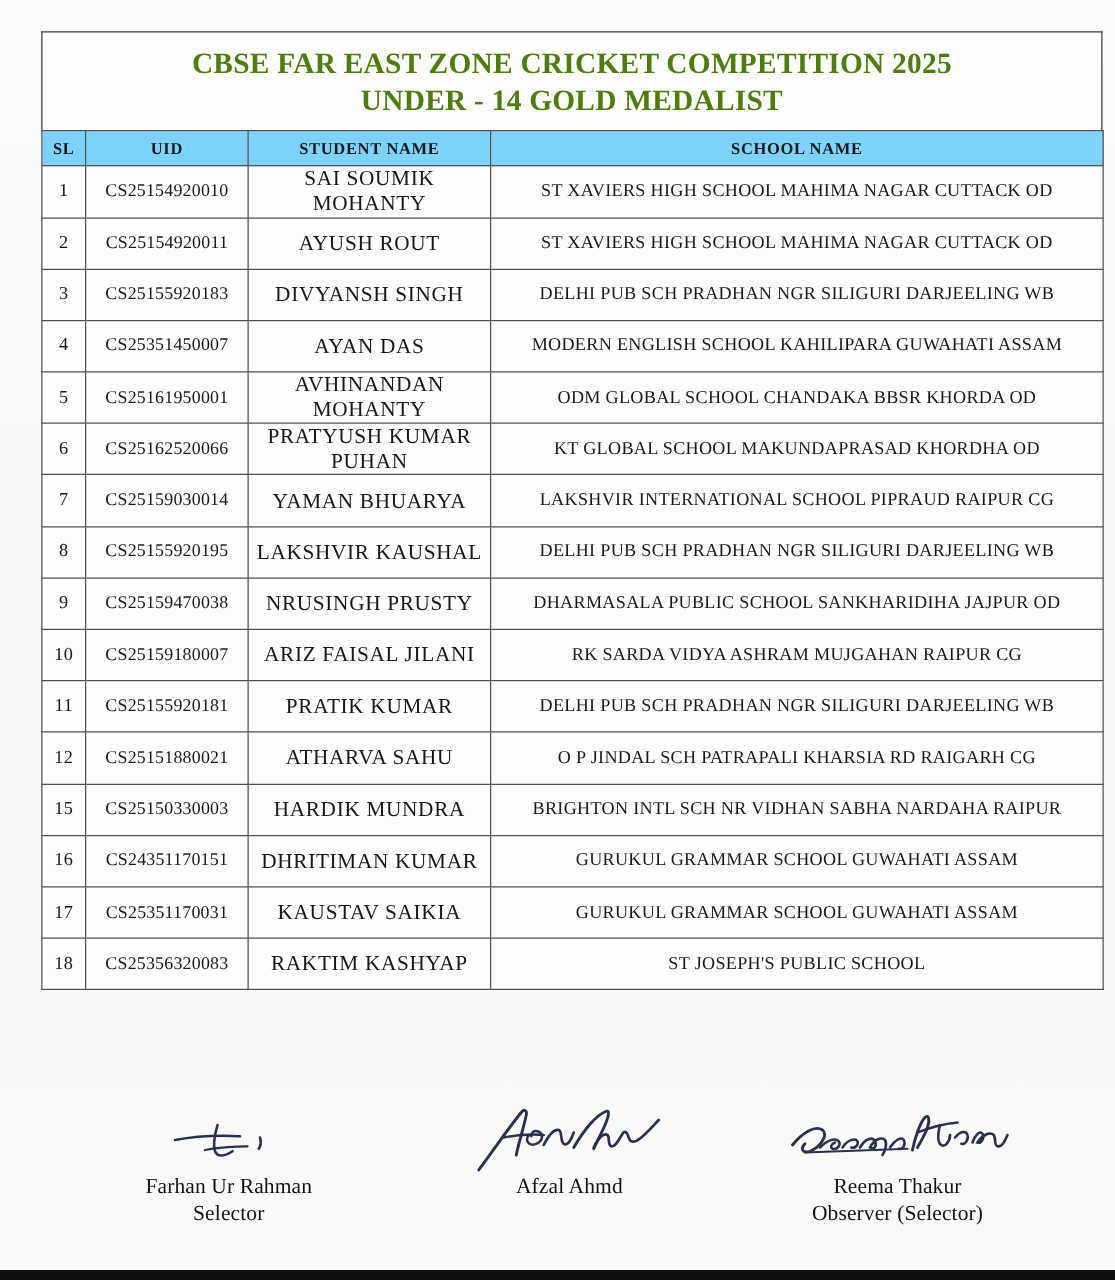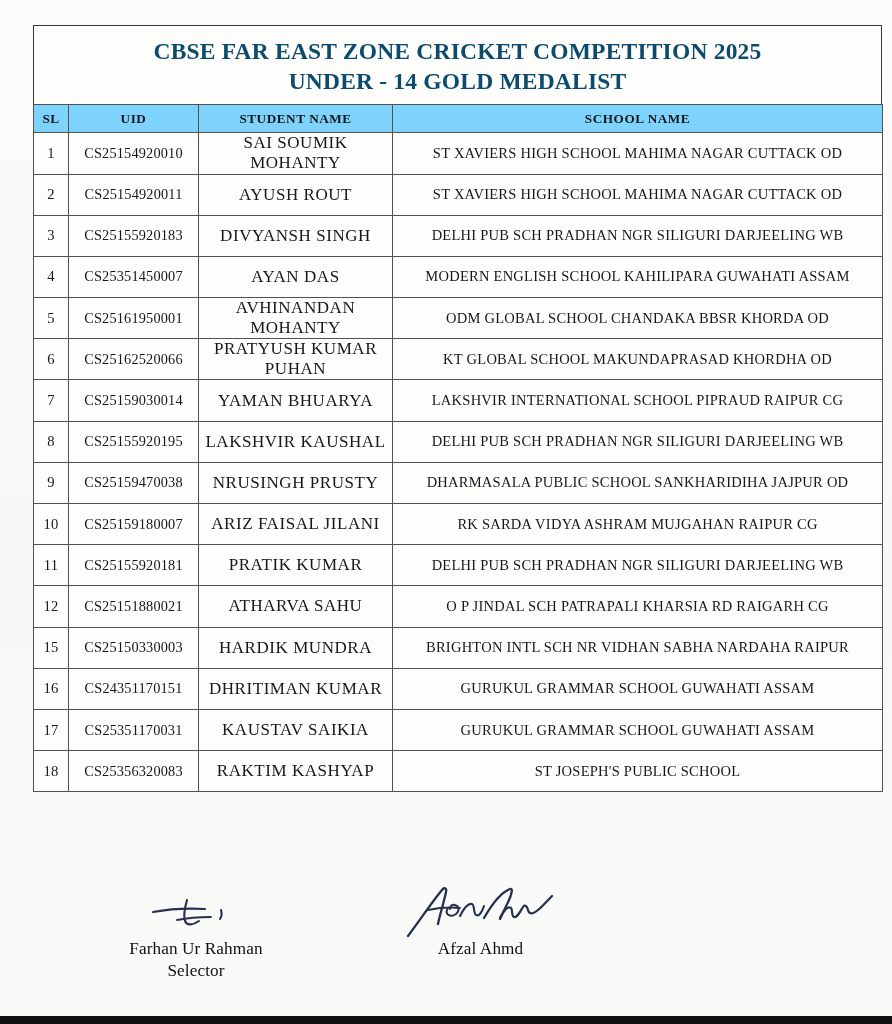--- a/index.html
+++ b/index.html
@@ -39,21 +39,21 @@
     padding: 11px 10px 9px 10px;
     text-align: center;
     background: #fdfdfc;
   }
   .title-line {
     font-family: "Liberation Serif", serif;
     font-weight: bold;
     font-size: 23.5px;
     letter-spacing: 0.2px;
     line-height: 1.22;
-    color: #0c4a6e;
+    color: #4d7c0f;
     white-space: nowrap;
   }
   .title-line.second {
     margin-top: 1px;
     font-family: Liberation Serif, serif;
   }
 
   
   table.roster {
     border-collapse: collapse;
@@ -97,26 +97,25 @@
     letter-spacing: 0.55px;
   }
   td.school {
     font-size: 14.5px;
     letter-spacing: 0.25px;
   }
 
   
   .signatures {
     position: absolute;
-    left: 33px;
+    left: 20px;
     top: 886px;
     width: 849px;
     display: flex;
     justify-content: flex-start;
-    gap: 12px;
   }
   .sig-block {
     text-align: center;
     position: relative;
   }
   .sig-block.b1 { width: 290px; margin-left: 18px; }
   .sig-block.b2 { width: 255px; }
   .sig-block.b3 { width: 270px; }
 
   .sig-mark {
@@ -302,17 +301,36 @@
           <path d="M30 24 C40 22, 52 21, 62 22" stroke="#27304f" stroke-width="1.9" stroke-linecap="round" fill="none"></path>
           <path d="M50 22 C46 28, 52 32, 58 28 C62 25, 61 20, 57 19 C54 18, 52 20, 52 23" stroke="#27304f" stroke-width="2" stroke-linecap="round" fill="none"></path>
           <path d="M62 30 C66 22, 70 17, 74 18 C77 19, 75 27, 78 29 C81 31, 84 26, 86 20" stroke="#27304f" stroke-width="2.1" stroke-linecap="round" fill="none"></path>
           <path d="M86 32 C94 18, 104 6, 112 3 C115 2, 114 7, 111 14 C108 21, 104 28, 102 33" stroke="#27304f" stroke-width="2.3" stroke-linecap="round" fill="none"></path>
           <path d="M102 32 C106 24, 110 20, 113 22 C115 24, 113 30, 116 31 C119 32, 122 26, 125 21 C127 18, 129 20, 130 24 C131 28, 134 29, 140 24 C145 20, 150 14, 154 10" stroke="#27304f" stroke-width="2.2" stroke-linecap="round" fill="none"></path>
         </svg>
       </div>
       <div class="sig-role">Afzal Ahmd</div>
     </div>
 
+    <div class="sig-block b3">
+      <div class="sig-mark">
+        <svg width="185" height="50" viewBox="0 0 185 50" fill="none" aria-hidden="true">
+          <path d="M8 28 C16 18, 26 12, 32 16 C37 20, 30 30, 22 33 C16 35, 14 31, 18 27" stroke="#27304f" stroke-width="2.3" stroke-linecap="round" fill="none"></path>
+          <path d="M30 30 C36 24, 42 22, 45 25 C47 28, 44 32, 40 31 C38 30, 39 27, 42 26" stroke="#27304f" stroke-width="2" stroke-linecap="round" fill="none"></path>
+          <path d="M48 30 C52 24, 58 22, 60 25 C61 28, 58 31, 55 30" stroke="#27304f" stroke-width="2" stroke-linecap="round" fill="none"></path>
+          <path d="M62 30 C66 23, 72 21, 74 25 C76 29, 73 32, 70 30 C73 24, 79 21, 82 24 C84 27, 82 33, 80 36" stroke="#27304f" stroke-width="2.1" stroke-linecap="round" fill="none"></path>
+          <path d="M86 30 C90 24, 95 21, 97 24 C99 28, 96 32, 93 31" stroke="#27304f" stroke-width="2" stroke-linecap="round" fill="none"></path>
+          <path d="M18 34 C42 33, 72 32, 100 31" stroke="#27304f" stroke-width="1.7" stroke-linecap="round" fill="none"></path>
+          <path d="M104 32 C106 22, 110 10, 114 6 C117 3, 118 8, 116 14 C114 20, 110 26, 108 30" stroke="#27304f" stroke-width="2.3" stroke-linecap="round" fill="none"></path>
+          <path d="M108 18 C118 14, 130 11, 140 10" stroke="#27304f" stroke-width="1.9" stroke-linecap="round" fill="none"></path>
+          <path d="M126 12 C124 20, 124 26, 127 28 C130 30, 134 25, 134 20" stroke="#27304f" stroke-width="2.1" stroke-linecap="round" fill="none"></path>
+          <path d="M138 22 C142 17, 147 16, 148 20 C149 24, 146 28, 143 27" stroke="#27304f" stroke-width="2" stroke-linecap="round" fill="none"></path>
+          <path d="M152 26 C154 20, 158 16, 160 19 C162 22, 159 27, 156 26 C160 20, 166 17, 169 20 C171 23, 169 28, 172 29 C175 30, 178 25, 180 20" stroke="#27304f" stroke-width="2.1" stroke-linecap="round" fill="none"></path>
+        </svg>
+      </div>
+      <div class="sig-name">Reema Thakur</div>
+      <div class="sig-role">Observer (Selector)</div>
+    </div>
 
   </div>
 
   <div class="bottom-edge"></div>
 </div>
 
 </body></html>

